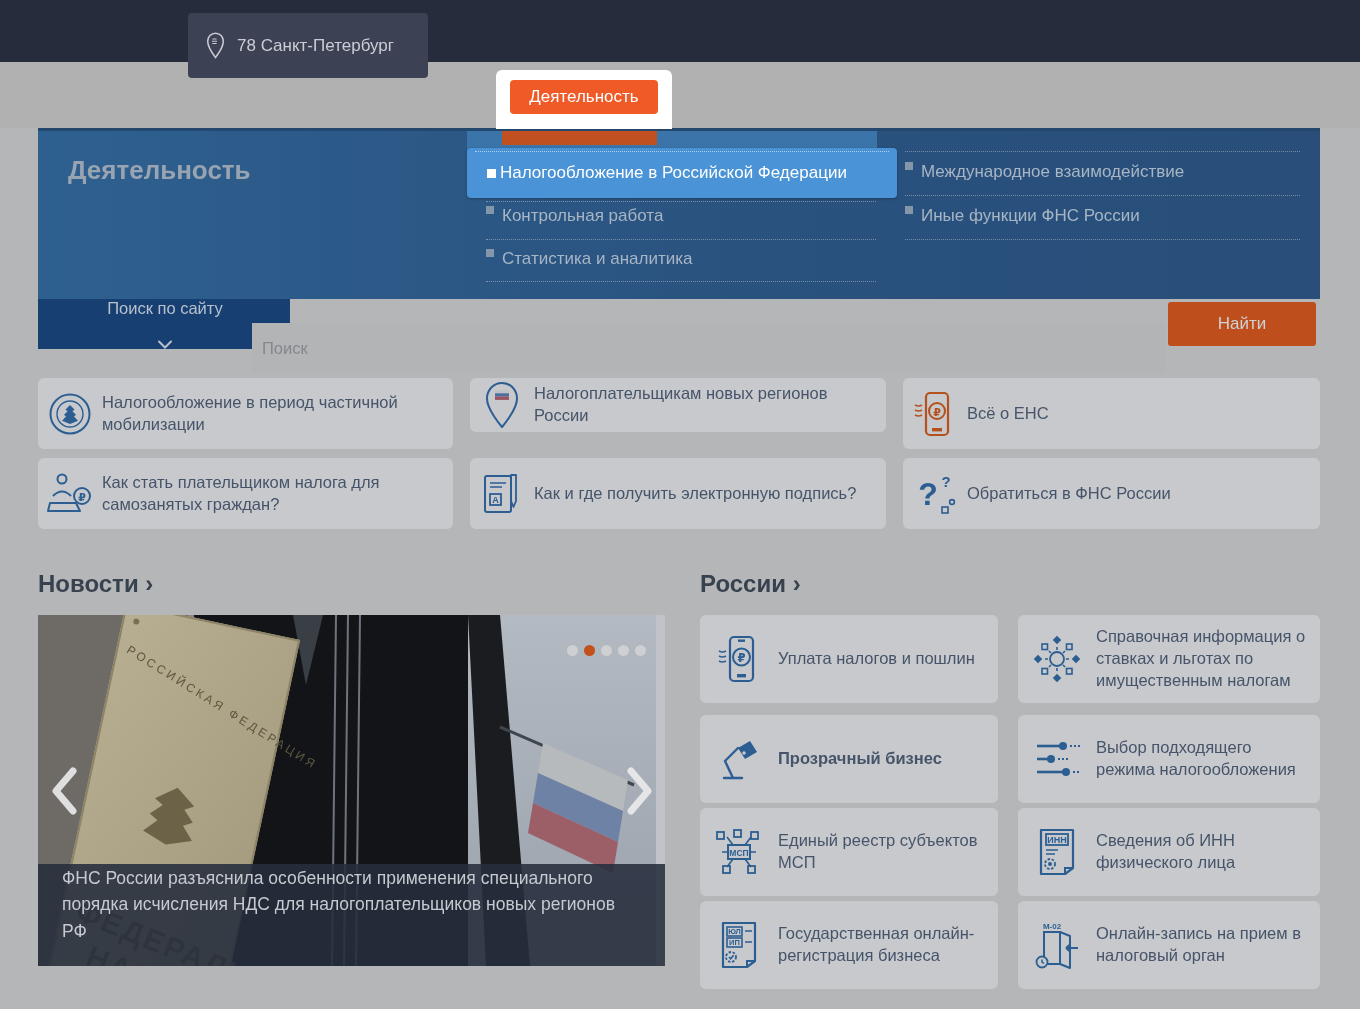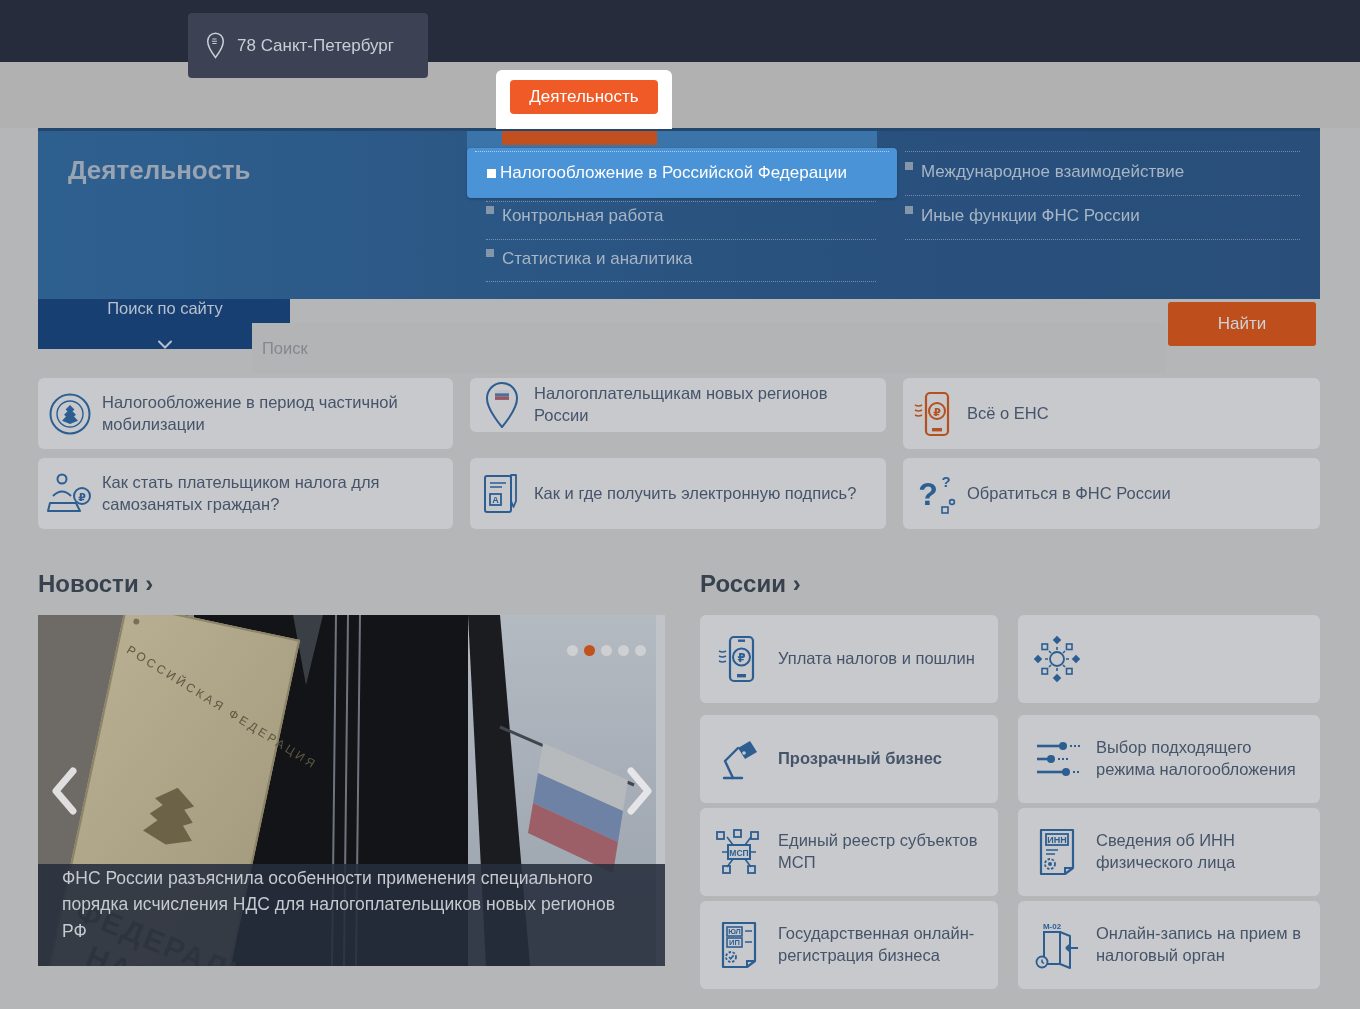--- a/index.html
+++ b/index.html
@@ -383,20 +383,21 @@
         <rect x="21" y="2" width="6" height="6" transform="rotate(45 24 5)" fill="currentColor"></rect>
         <rect x="21" y="40" width="6" height="6" transform="rotate(45 24 43)" fill="currentColor"></rect>
         <rect x="2" y="21" width="6" height="6" transform="rotate(45 5 24)" fill="currentColor"></rect>
         <rect x="40" y="21" width="6" height="6" transform="rotate(45 43 24)" fill="currentColor"></rect>
         <rect x="9" y="9" width="5.5" height="5.5" fill="none" stroke="currentColor" stroke-width="1.6"></rect>
         <rect x="33.5" y="9" width="5.5" height="5.5" fill="none" stroke="currentColor" stroke-width="1.6"></rect>
         <rect x="9" y="33.5" width="5.5" height="5.5" fill="none" stroke="currentColor" stroke-width="1.6"></rect>
         <rect x="33.5" y="33.5" width="5.5" height="5.5" fill="none" stroke="currentColor" stroke-width="1.6"></rect>
       </svg>
     </span>
+    <span class="slabel">Справочная информация о ставках и льготах по имущественным налогам</span>
   </div>
 
   <div class="abs scard" style="left:700px;top:715px;width:298px;height:88px;font-weight:bold;">
     <span class="sicon icon-blue">
       <svg width="46" height="46" viewBox="0 0 46 46">
         <path d="M8 42h18" stroke="currentColor" stroke-width="2.4" stroke-linecap="round"></path>
         <path d="M17 42 9 25M9 25 22 12" stroke="currentColor" stroke-width="2.4" stroke-linecap="round"></path>
         <path d="M22 12l12-7 7 11-12 7Z" fill="currentColor"></path>
         <circle cx="28" cy="17" r="1.8" fill="#c7c9cc"></circle>
       </svg>

